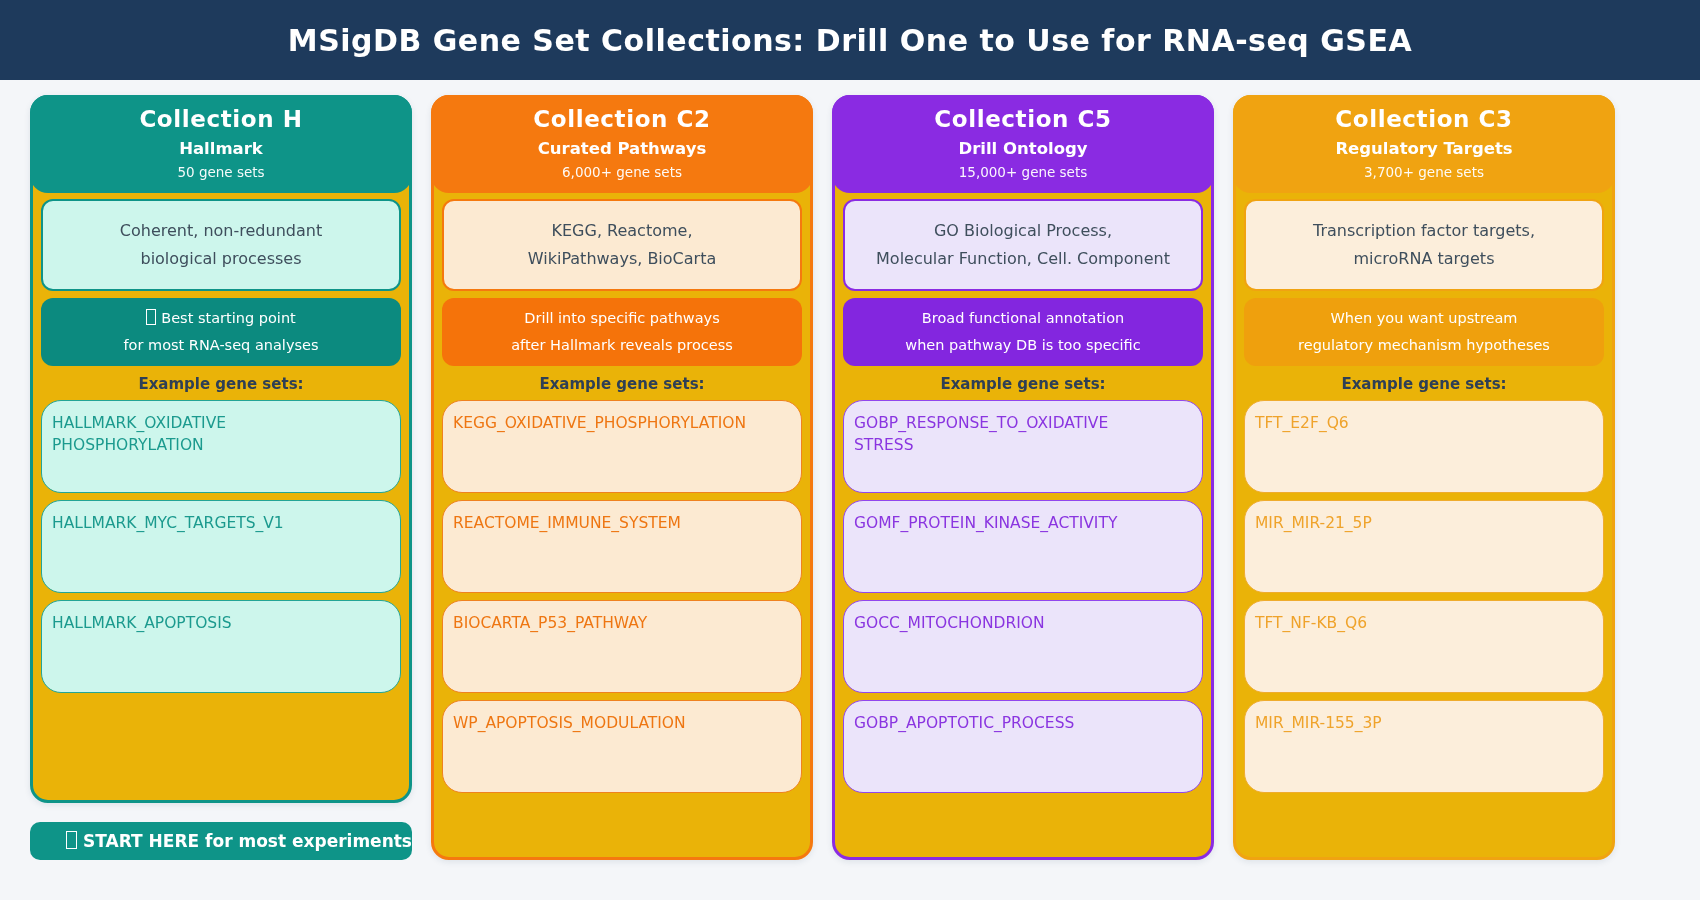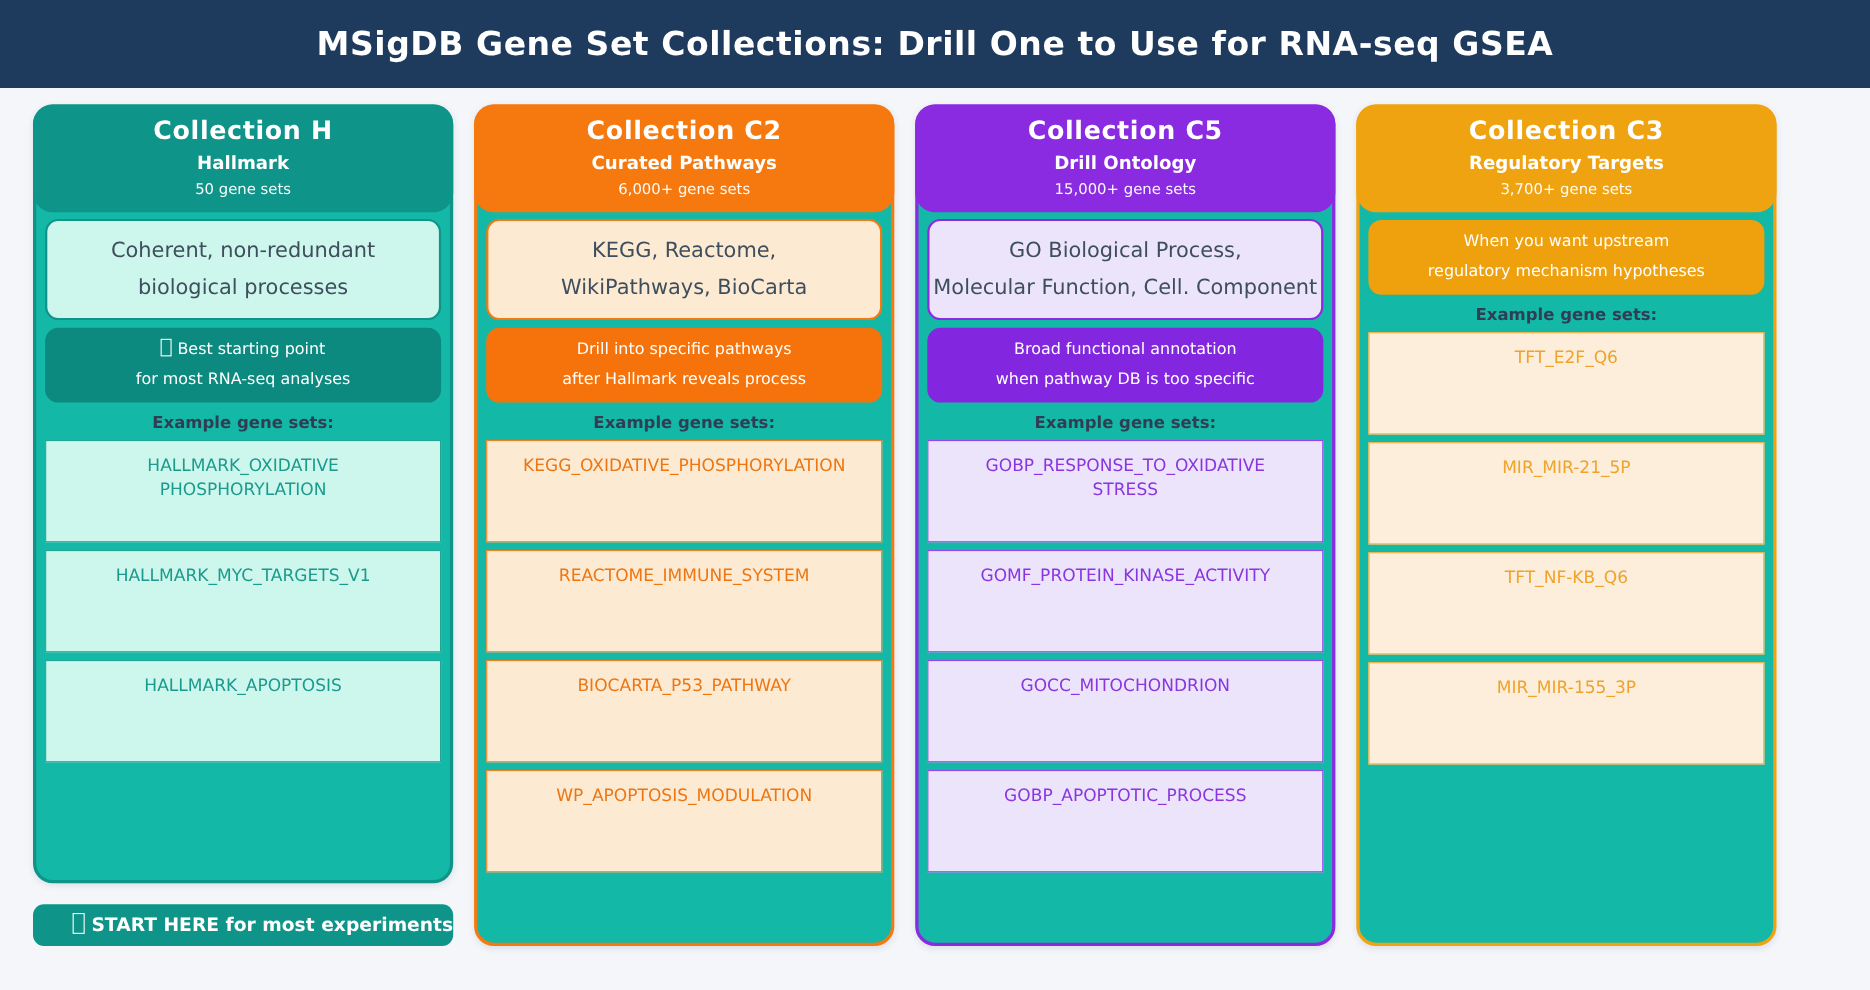--- a/index.html
+++ b/index.html
@@ -19,21 +19,21 @@
   .cols{
     position:absolute;left:30px;top:95px;
     display:flex;gap:19px;
   }
   .column{
     width:382px;height:765px;
     display:flex;flex-direction:column;
   }
   .panel{
     flex:1;box-sizing:border-box;
-    background:#14b8a6;
+    background:#eab308;
     border:3px solid var(--accent);
     border-radius:18px;
     box-shadow:0 2px 6px rgba(30,58,92,.10);
     display:flex;flex-direction:column;
     min-height:0;
   }
   .col-header{
     margin:-3px -3px 0 -3px;
     background:var(--accent);
     border-radius:18px;
@@ -44,44 +44,44 @@
   .col-header .t2{font-size:16.5px;font-weight:bold;margin-top:7px;}
   .col-header .t3{font-size:13.5px;margin-top:6px;color:rgba(255,255,255,.96);}
   .desc{
     margin:6px 8px 0;
     background:var(--light);
     border:2px solid var(--accent);
     border-radius:12px;
     min-height:92px;box-sizing:border-box;
     display:flex;align-items:center;justify-content:center;
     text-align:center;
-    font-size:19px;line-height:1.72;color:#3e4e5c;
+    font-size:16px;line-height:1.72;color:#3e4e5c;
   }
   .desc span, .hl span.txt{white-space:pre-line;}
   .hl{
     margin:7px 8px 0;
     background:var(--accent2);
     border-radius:12px;
     min-height:68px;box-sizing:border-box;
     display:flex;align-items:center;justify-content:center;
     text-align:center;color:#ffffff;
     font-size:14.5px;line-height:1.85;
   }
   .ex-label{
     text-align:center;font-weight:bold;font-size:15px;
     color:#2e3f55;margin:9px 0 7px;
   }
   .gene{
     margin:0 8px 7px;
     background:var(--light);
     border:1.5px solid var(--border);
-    border-radius:0;
+    border-radius:20px;
     height:93px;flex:none;box-sizing:border-box;
     padding:12px 10px 16px;
-    text-align:center;
+    text-align:left;
     font-size:15.5px;line-height:1.4;
     color:var(--genetext);
     white-space:pre-line;
   }
   .startbar{
     margin-top:19px;height:38px;flex:none;
     background:var(--accent);
     border-radius:10px;
     color:#ffffff;font-weight:bold;font-size:17px;
     display:flex;align-items:center;justify-content:flex-end;
@@ -182,20 +182,24 @@
     </div>
   </section>
 
   <section class="column" style="--accent: #f0a311; --accent2: #efa00d; --light: #fceedb; --border: #efac2e; --genetext: #efa32b;">
     <div class="panel">
       <div class="col-header">
         <div class="t1">Collection C3</div>
         <div class="t2">Regulatory Targets</div>
         <div class="t3">3,700+ gene sets</div>
       </div>
+      <div class="desc">
+        <span>Transcription factor targets,
+microRNA targets</span>
+      </div>
       <div class="hl">
         <div><span class="txt">When you want upstream
 regulatory mechanism hypotheses</span></div>
       </div>
       <div class="ex-label">Example gene sets:</div>
       <div class="gene">TFT_E2F_Q6</div>
       <div class="gene">MIR_MIR-21_5P</div>
       <div class="gene">TFT_NF-KB_Q6</div>
       <div class="gene">MIR_MIR-155_3P</div>
     </div>

